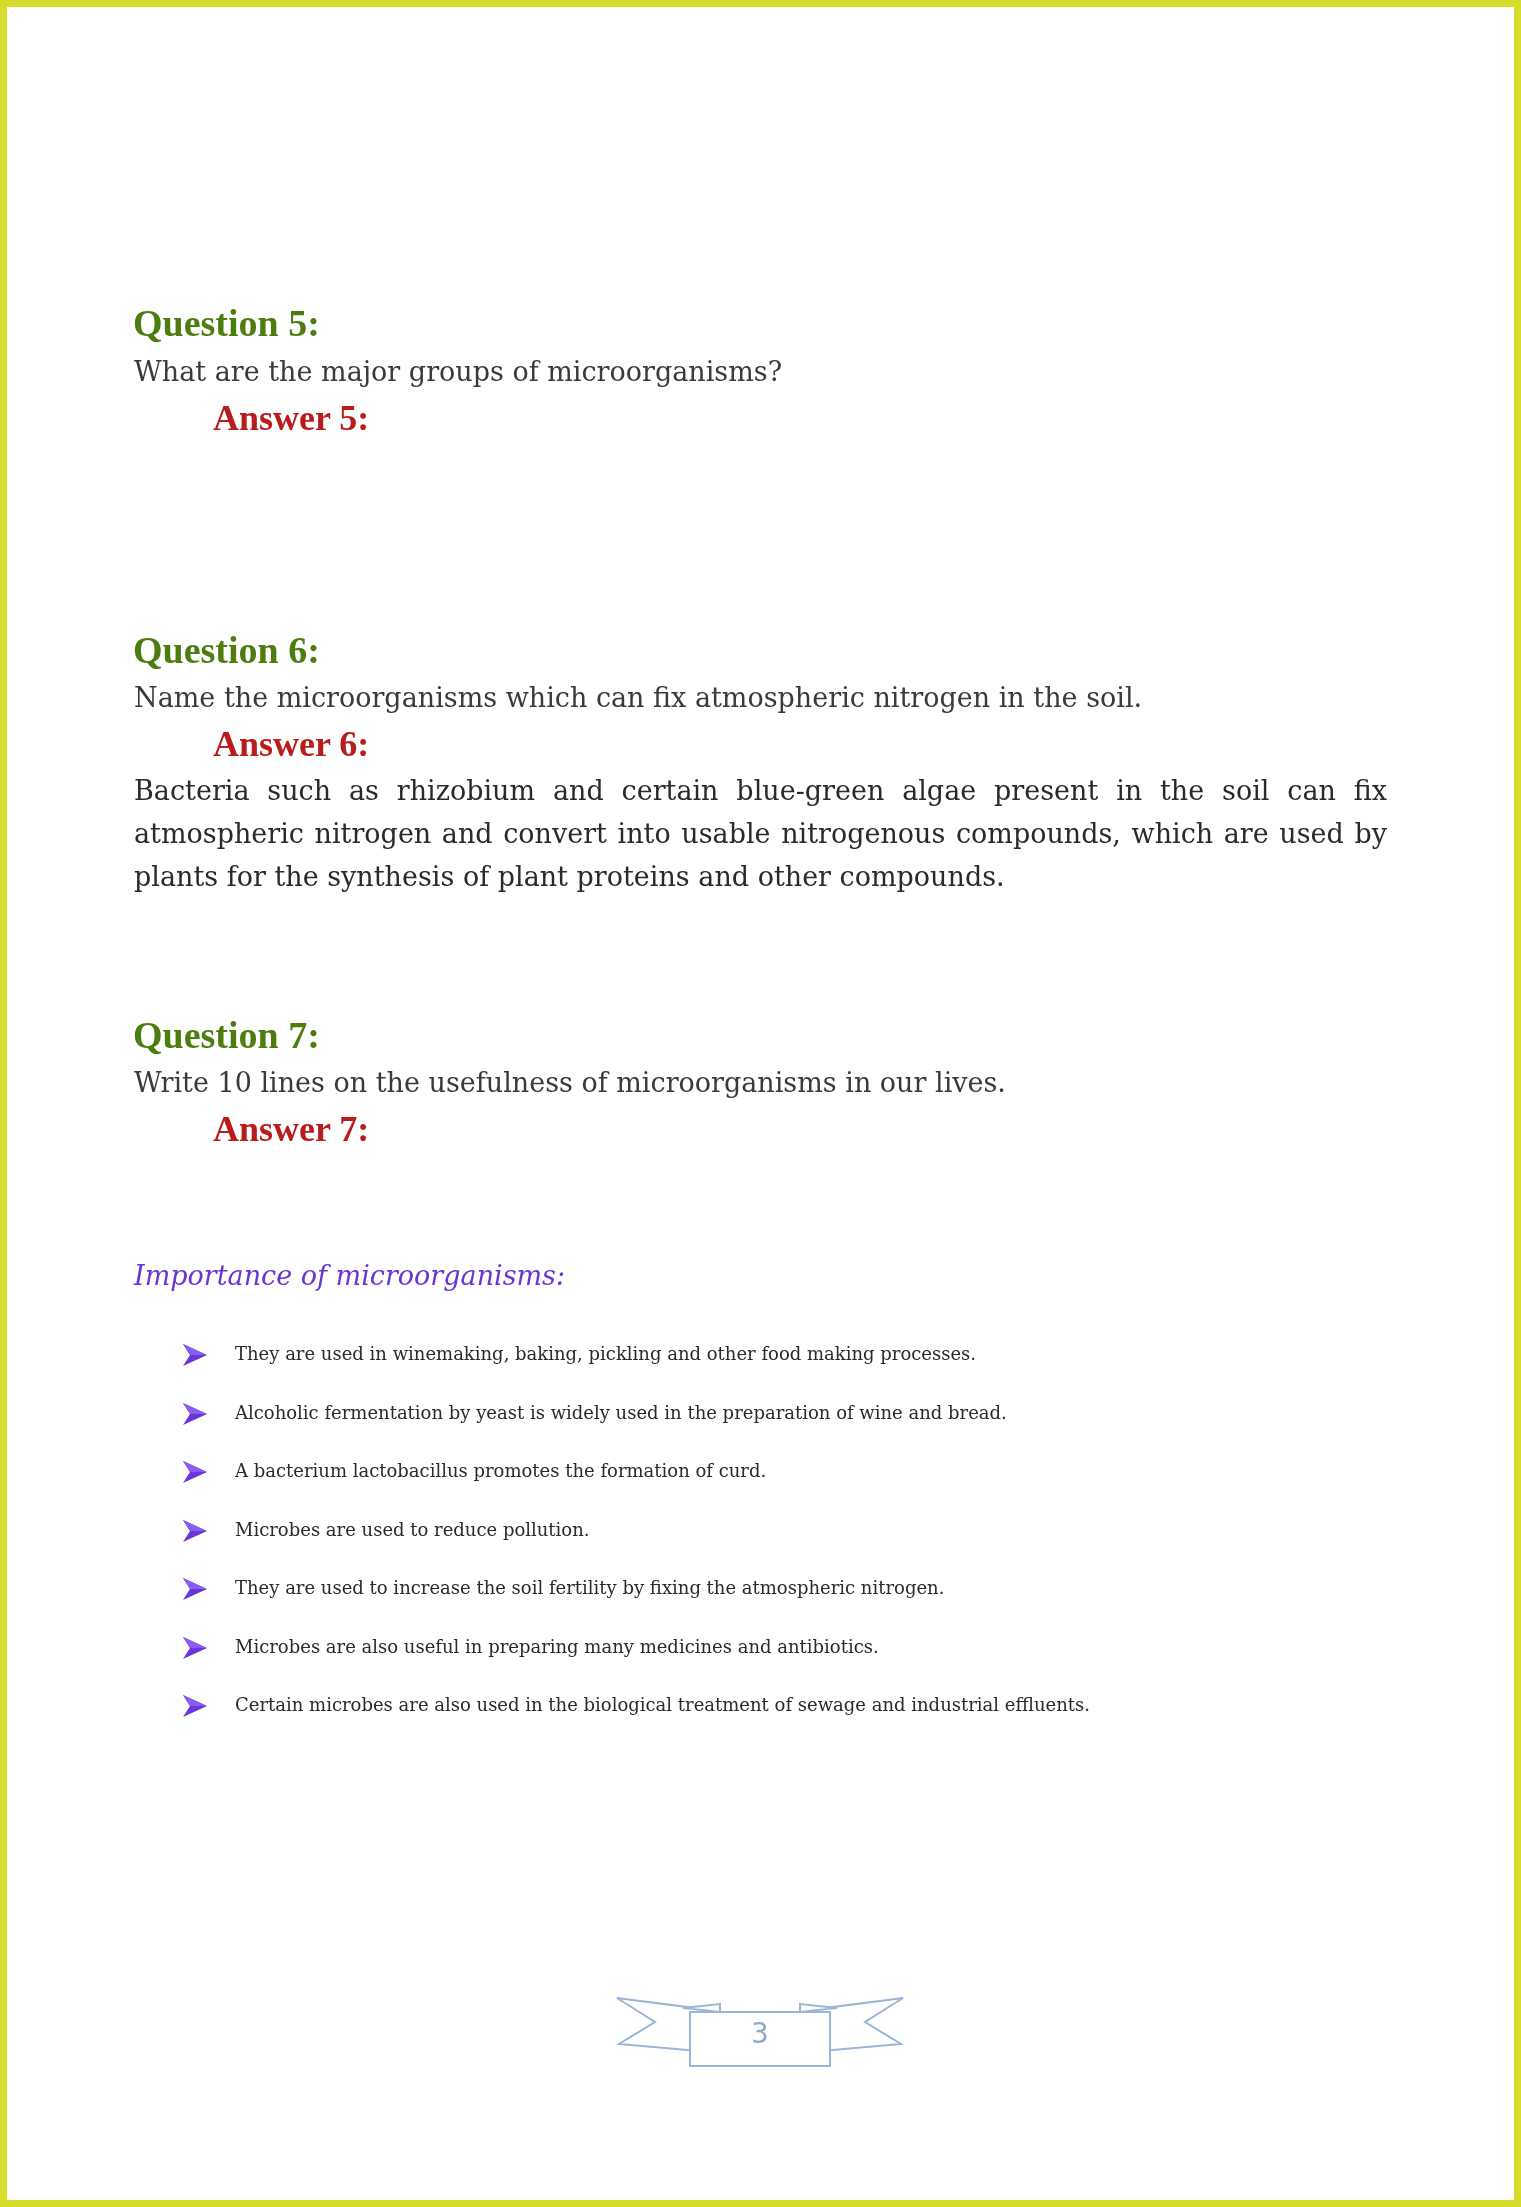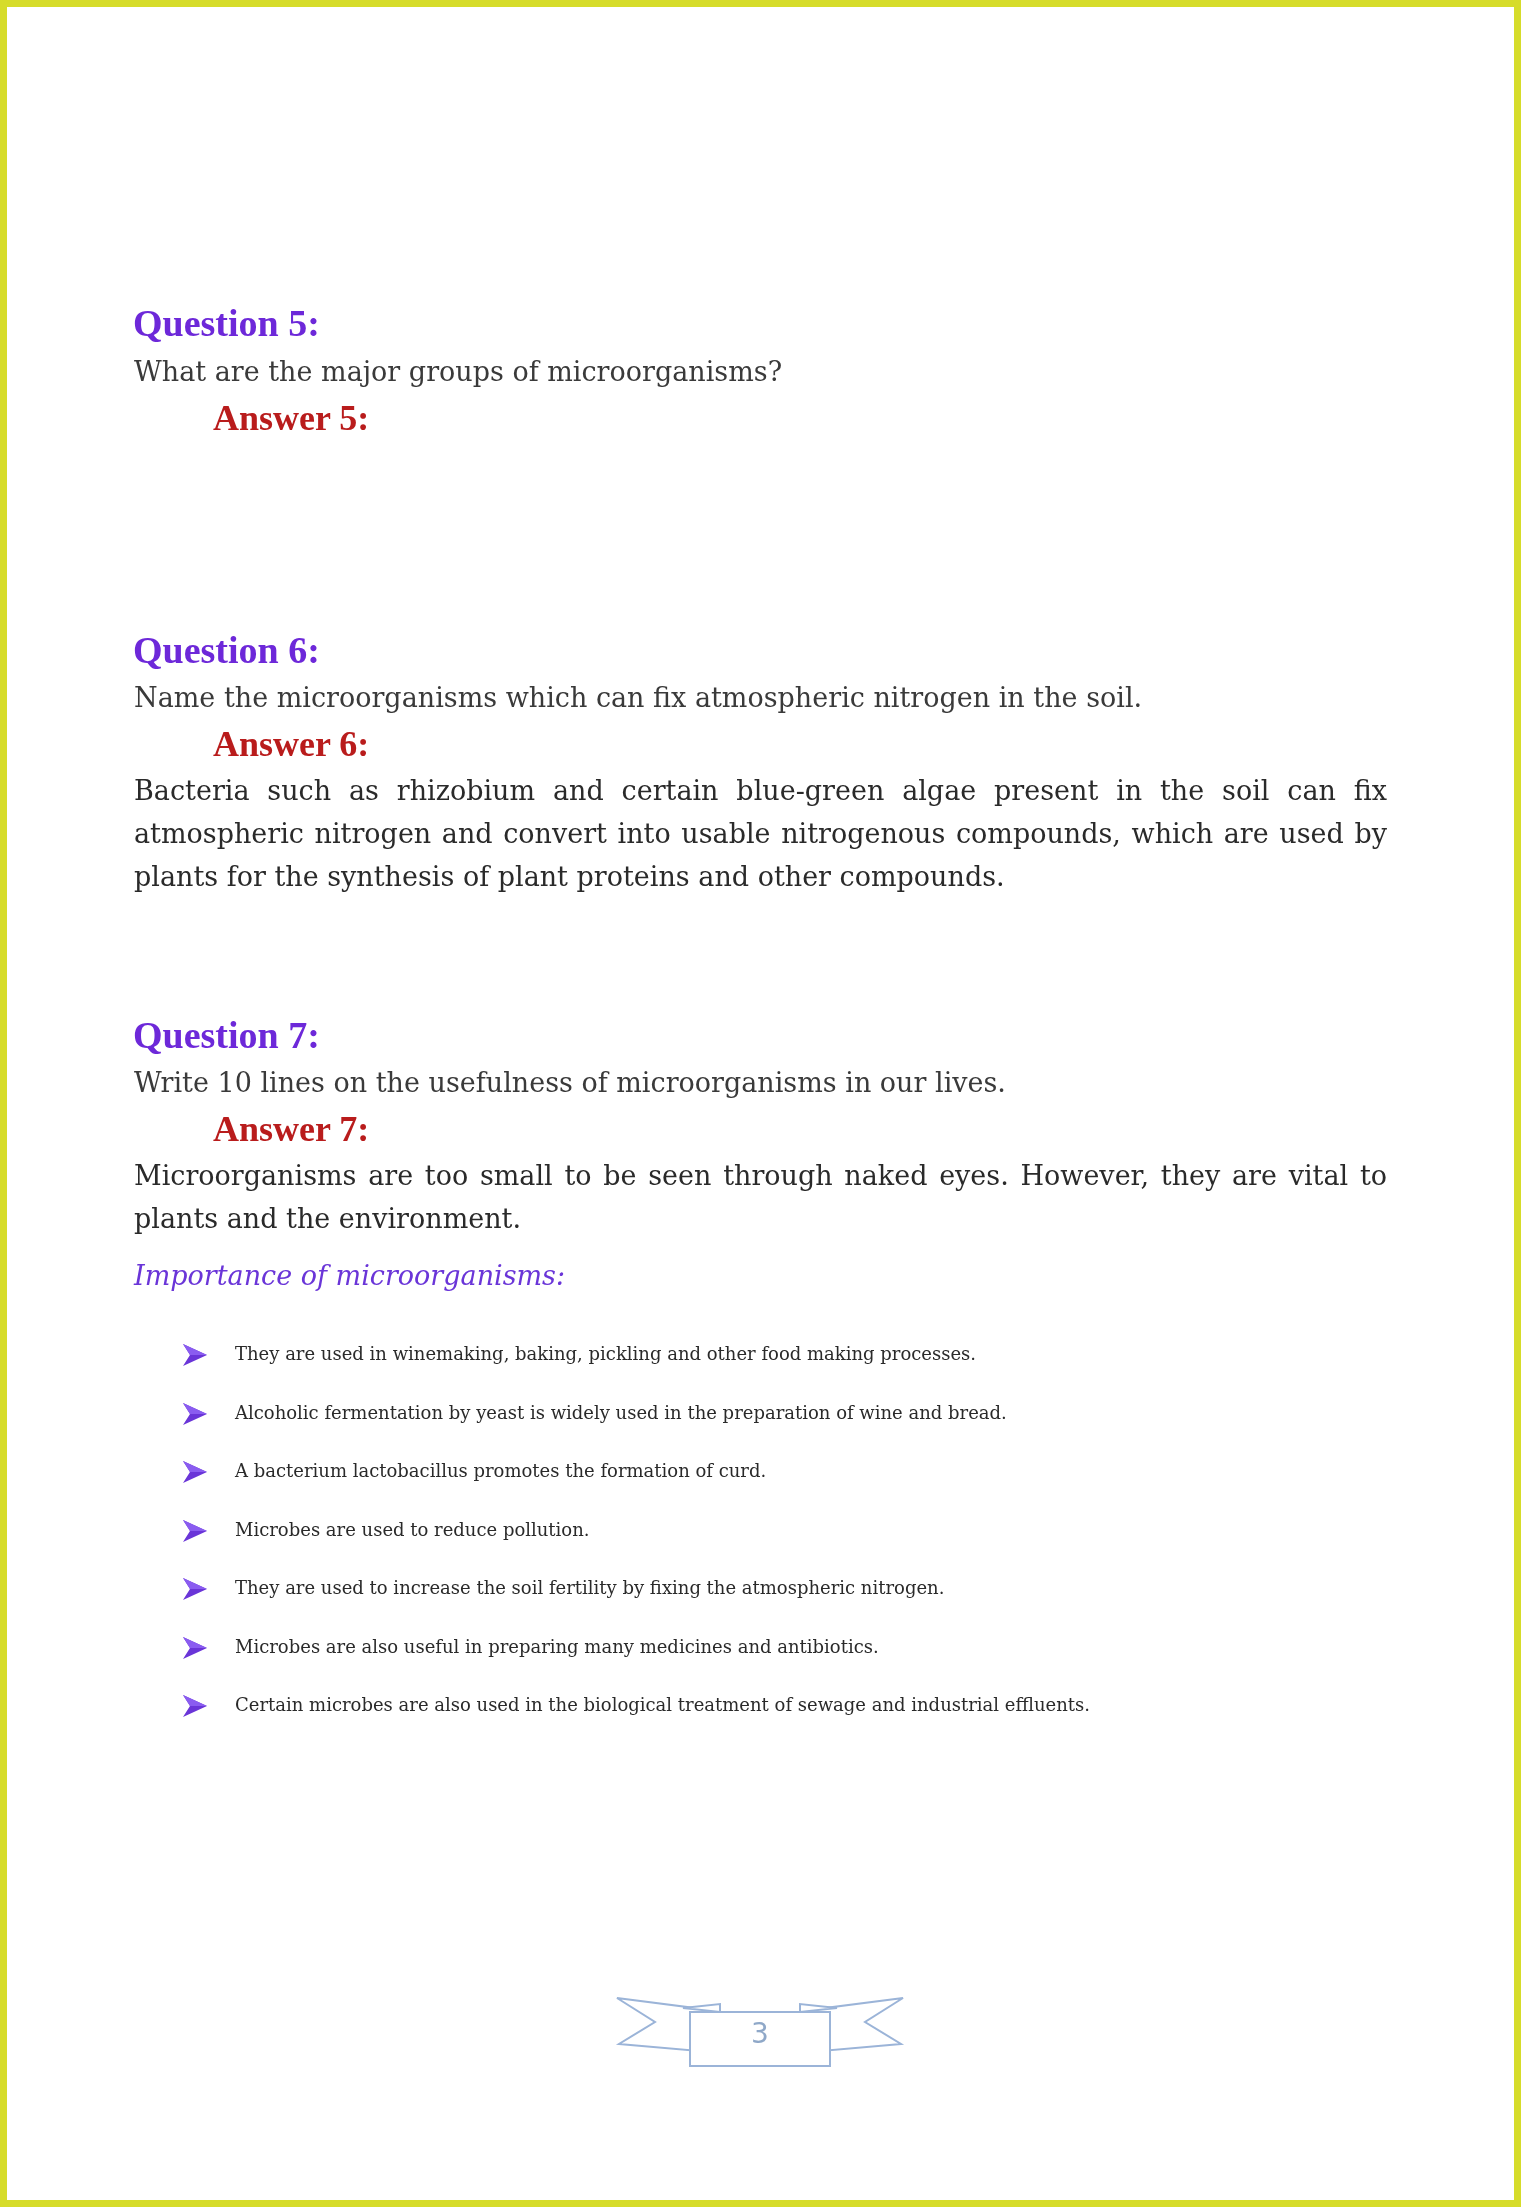--- a/index.html
+++ b/index.html
@@ -5,21 +5,21 @@
   html, body { margin: 0; padding: 0; background: #ffffff; }
   body { width: 1521px; height: 2207px; position: relative; overflow: hidden; }
   .frame {
     position: absolute; left: 0; top: 0; width: 1521px; height: 2207px;
     box-sizing: border-box; border: 7px solid #d6dc2a; background: #fff;
   }
   .page { position: absolute; left: 0; top: 0; width: 1521px; height: 2207px; }
   .qhead {
     position: absolute; left: 133px;
     font-family: "Liberation Serif", serif; font-weight: bold;
-    font-size: 38px; color: #6d28d9; line-height: 44px; white-space: nowrap;
+    font-size: 38px; color: #4d7c0f; line-height: 44px; white-space: nowrap;
   }
   .ahead {
     position: absolute; left: 173px;
     font-family: "Liberation Serif", serif; font-weight: bold;
     font-size: 36px; color: #b91c1c; line-height: 44px; white-space: nowrap; margin-left: 40px;
   }
   .qtext {
     position: absolute; left: 134px; width: 1253px;
     font-family: "DejaVu Serif", serif; font-size: 27px; color: #3a3a3a;
     line-height: 43px; white-space: nowrap;
@@ -67,23 +67,20 @@
   <div class="qhead" style="top:628px;">Question 6:</div>
   <div class="qtext" style="top:676px;">Name the microorganisms which can fix atmospheric nitrogen in the soil.</div>
   <div class="ahead" style="top:722px;">Answer 6:</div>
   <div class="body" style="top:769px;">
     <p>Bacteria such as rhizobium and certain blue-green algae present in the soil can fix atmospheric nitrogen and convert into usable nitrogenous compounds, which are used by plants for the synthesis of plant proteins and other compounds.</p>
   </div>
 
   <div class="qhead" style="top:1013px;">Question 7:</div>
   <div class="qtext" style="top:1061px;">Write 10 lines on the usefulness of microorganisms in our lives.</div>
   <div class="ahead" style="top:1107px;">Answer 7:</div>
-  <div class="body" style="top:1154px;">
-    <p>Microorganisms are too small to be seen through naked eyes. However, they are vital to plants and the environment.</p>
-  </div>
 
   <div class="italic-head" style="top:1256px;text-align:center;">Importance of microorganisms:</div>
 
   <ul class="bullets">
     <li class="bullet">
       <svg class="arrow" viewBox="0 0 26 24">
           <path d="M1 1 L25 12 L1 23 L8 12 Z" fill="#6a35d8"></path>
           <path d="M1 1 L25 12 L8 12 Z" fill="#8a5cf0"></path>
         </svg>
       <span>They are used in winemaking, baking, pickling and other food making processes.</span>

